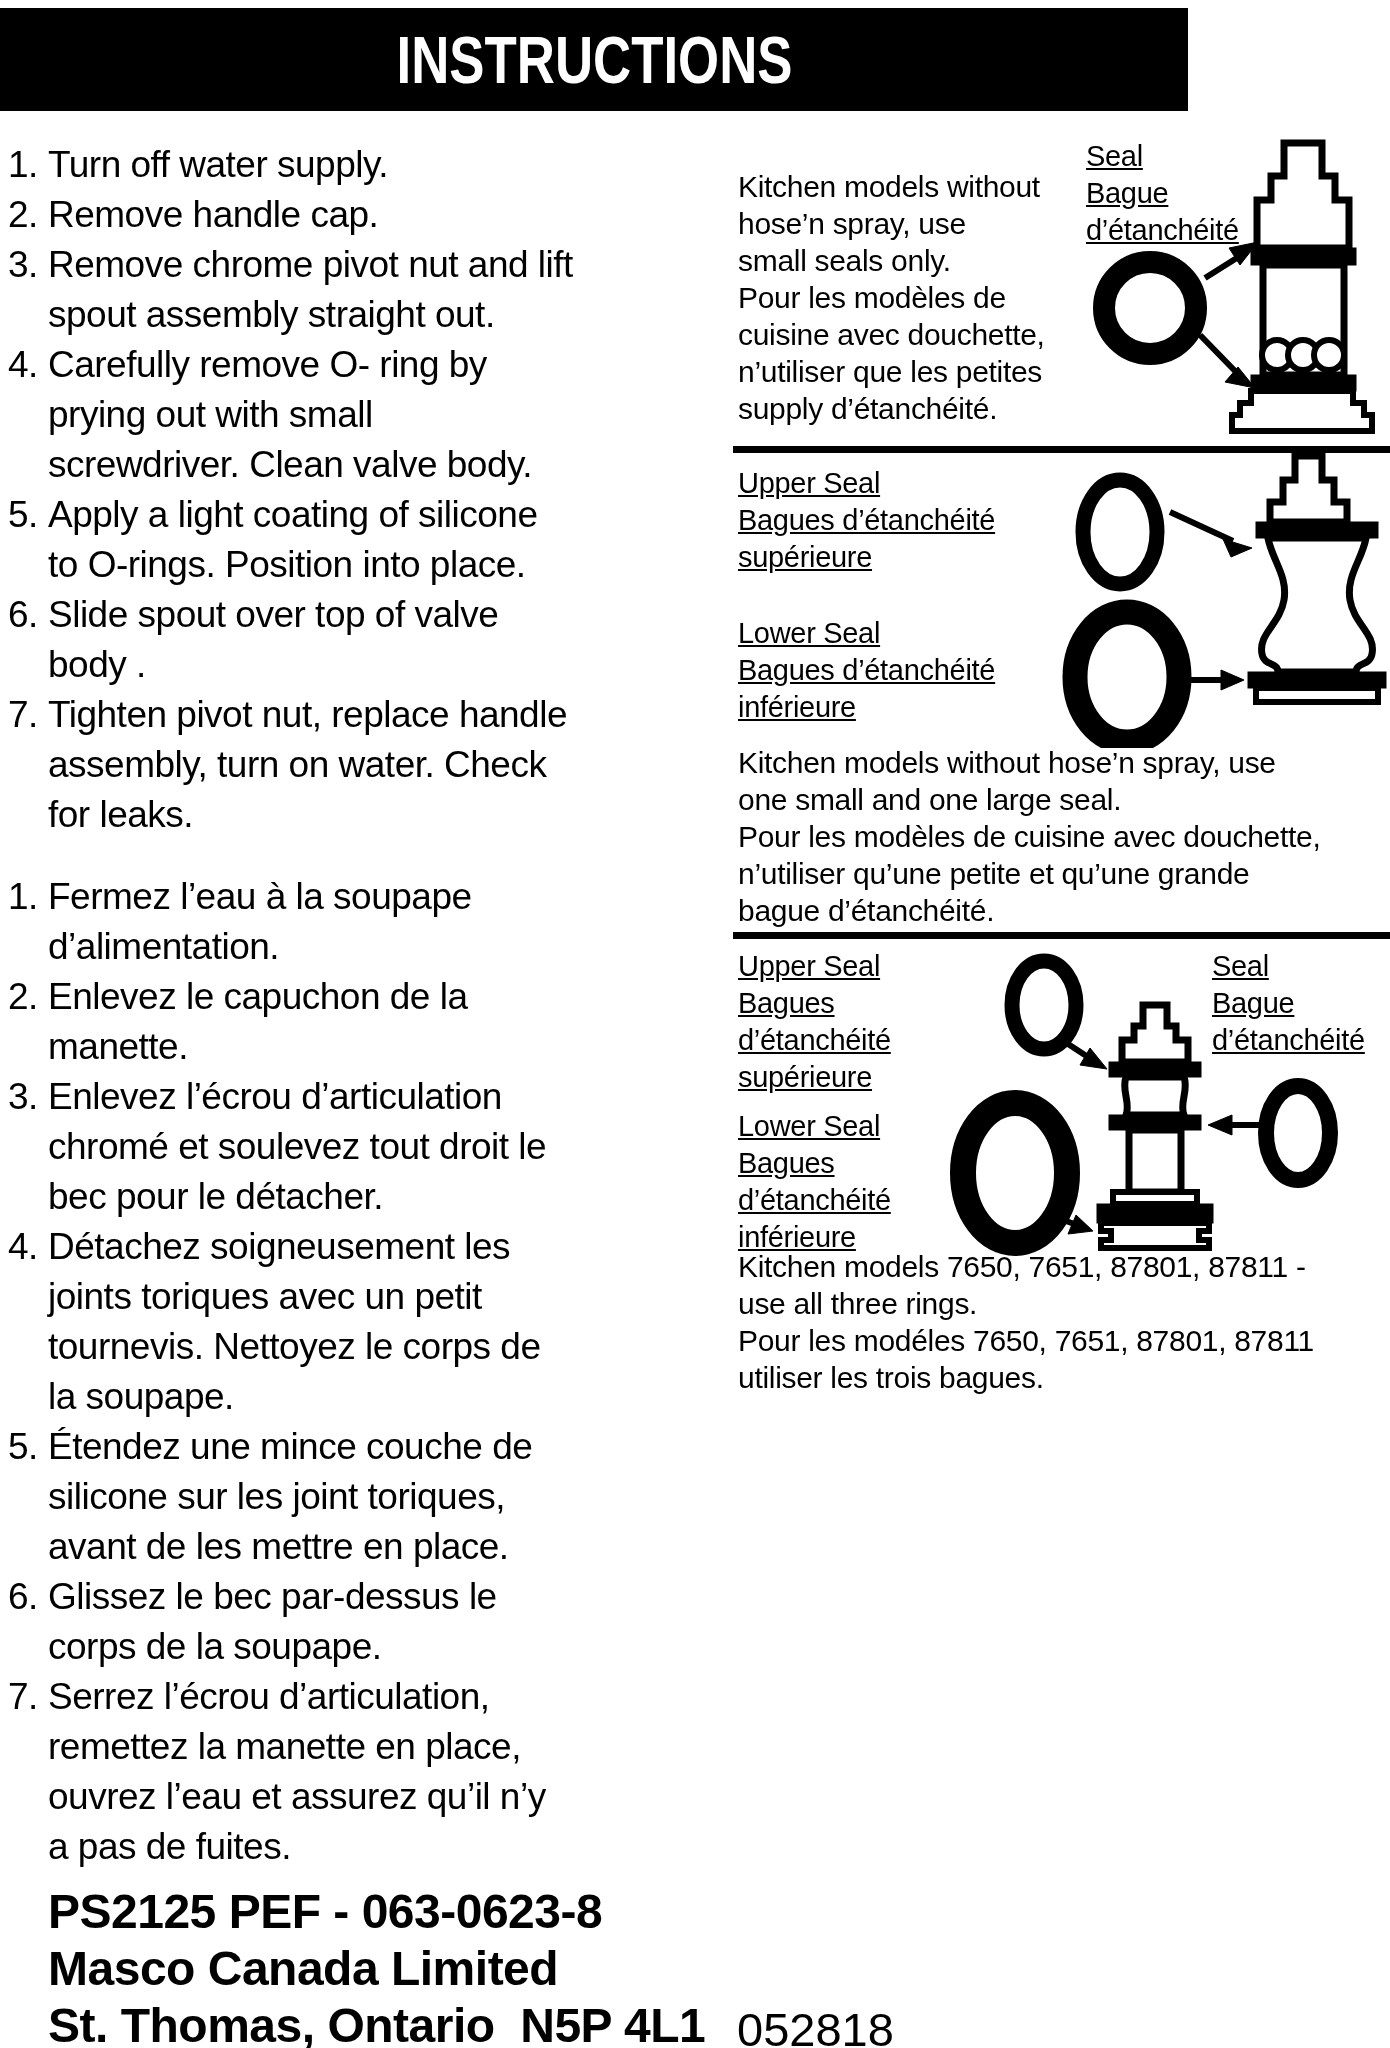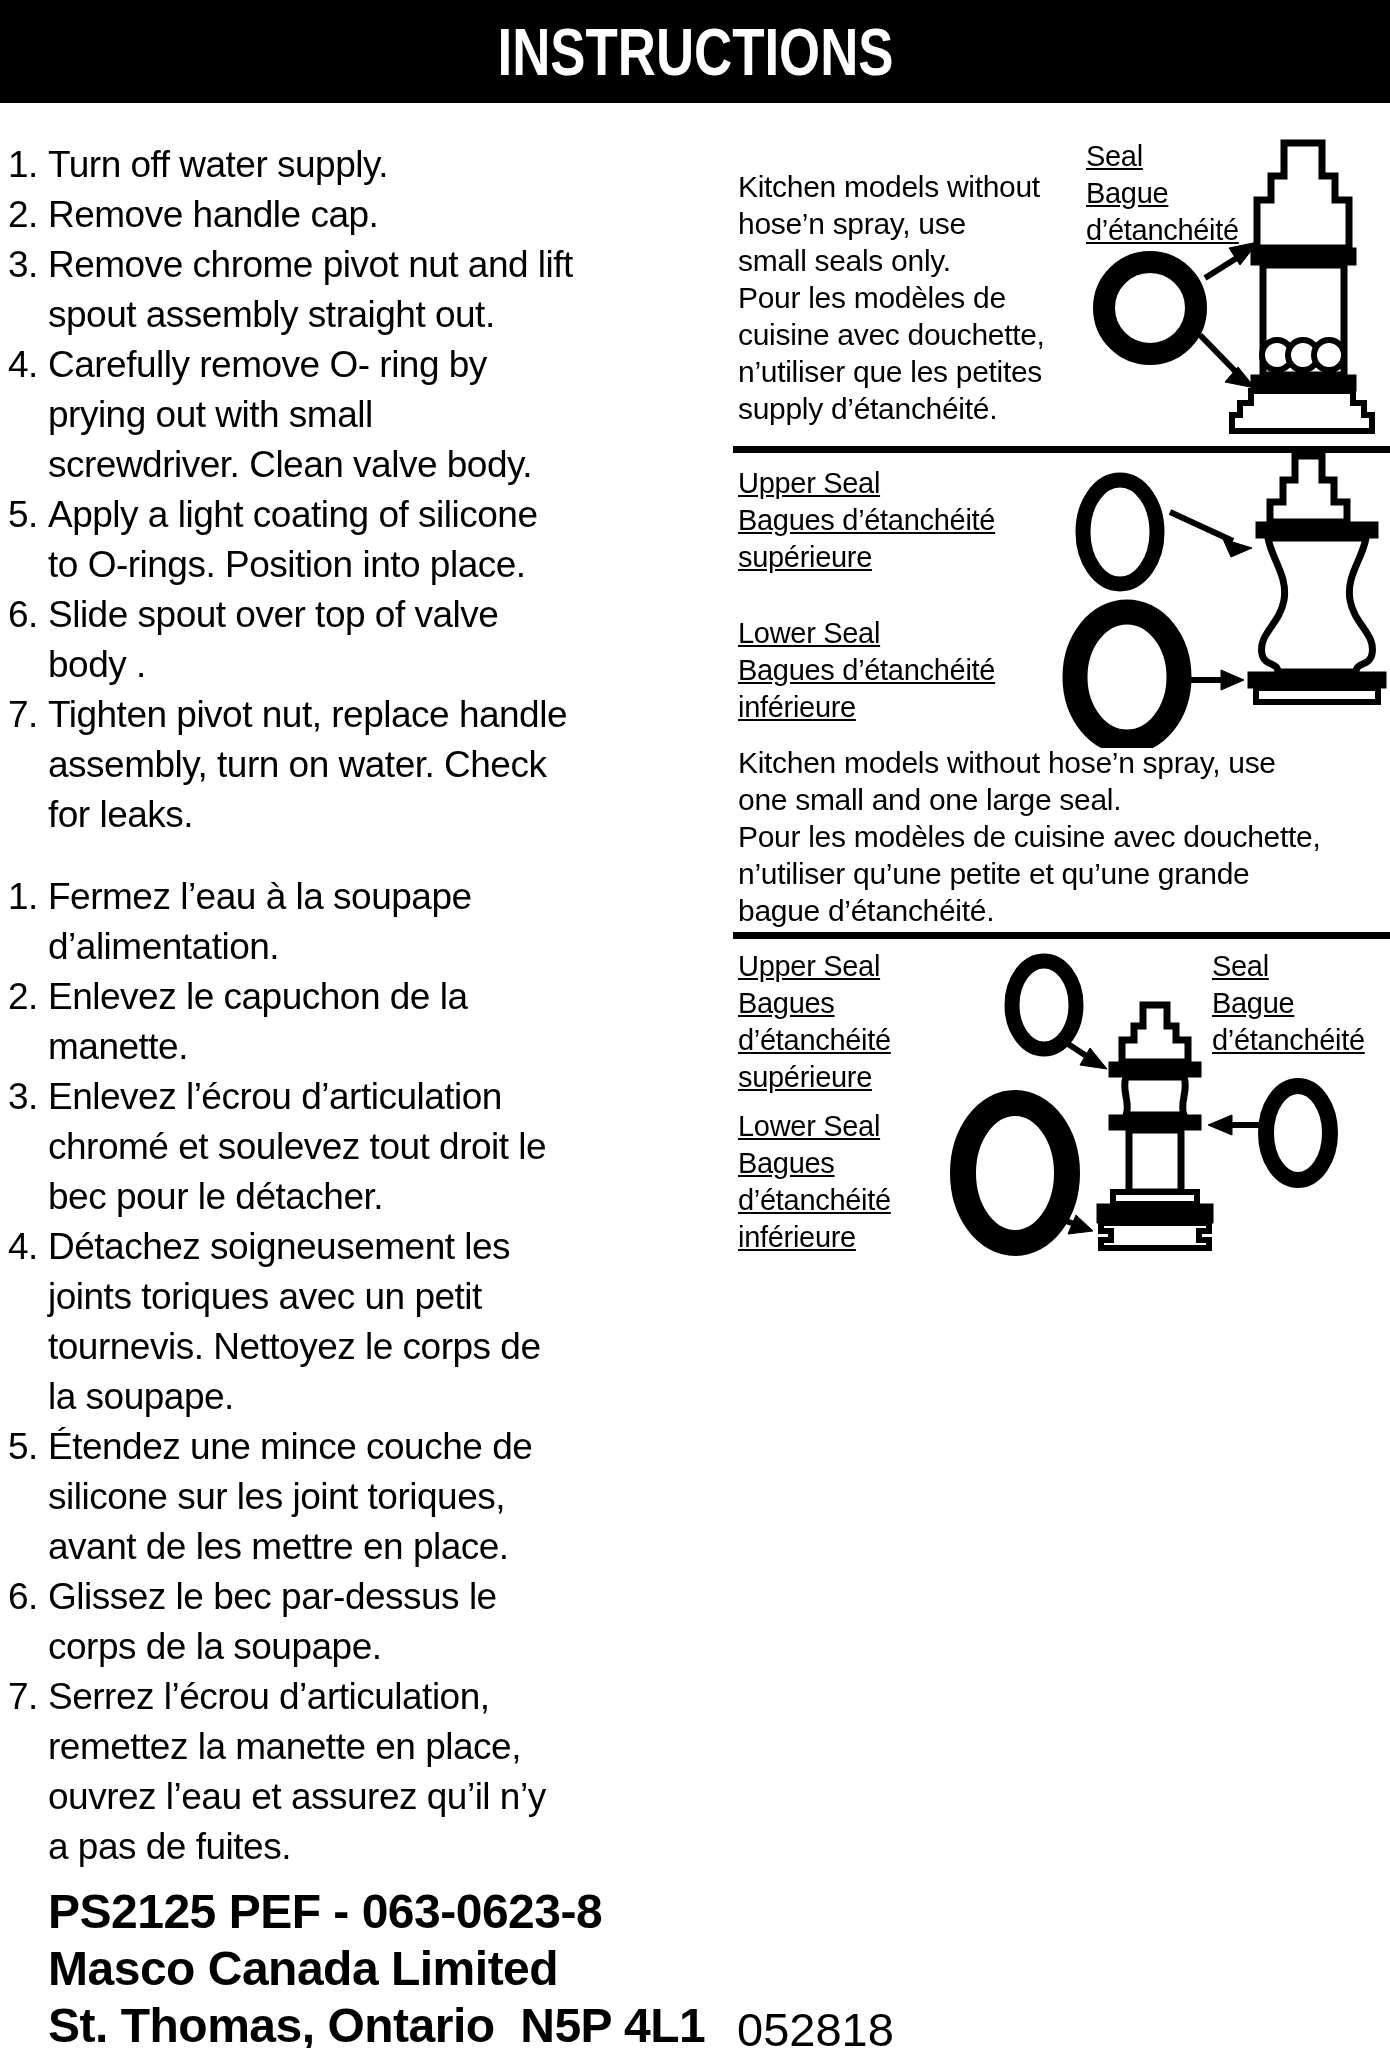--- a/index.html
+++ b/index.html
@@ -1,19 +1,19 @@
 <!DOCTYPE html>
 <html><head>
 <meta charset="utf-8">
 <style>
   html,body{margin:0;padding:0;background:#fff;}
   .page{position:relative;width:1390px;height:2048px;background:#fff;overflow:hidden;
         font-family:"Liberation Sans",sans-serif;color:#000;}
   
-  .header-bar{position:absolute;left:0;top:0;width:1390px;height:103px;background:#000;
+  .header-bar{position:absolute;left:0;top:8px;width:1188px;height:103px;background:#000;
               display:flex;align-items:center;justify-content:center;}
   .header-bar h1{margin:0;color:#fff;font-size:66px;font-weight:bold;letter-spacing:0;
                  transform:scaleX(0.80);white-space:nowrap;}
   
   .steps{position:absolute;left:8px;width:684px;}
   .steps-en{top:140px;}
   .steps-fr{top:872px;}
   .step{position:relative;padding-left:40px;font-size:37px;line-height:50px;letter-spacing:-0.5px;}
   .step .num{position:absolute;left:0;top:0;}
   .lines{white-space:pre-line;}
@@ -173,19 +173,23 @@
       <rect x="374" y="145" width="92" height="15" fill="#000"></rect>
       <path d="M391,160 C386,173 396,186 391,198 L449,198 C444,186 454,173 449,160 Z" stroke-width="7"></path>
       <rect x="374" y="198" width="92" height="15" fill="#000"></rect>
       <rect x="394" y="213" width="52" height="62" stroke-width="7"></rect>
       <polygon points="394,275 378,275 378,287 462,287 462,275 446,275" stroke-width="6"></polygon>
       <rect x="362" y="287" width="116" height="19" fill="#000"></rect>
       <polygon points="366,306 474,306 474,314 464,314 464,323 474,323 474,331 366,331 366,323 376,323 376,314 366,314" stroke-width="6"></polygon>
     </g>
   </svg>
 
+  <div class="note" style="left:738px;top:1248px;"><span class="lines">Kitchen models 7650, 7651, 87801, 87811 -
+use all three rings.
+Pour les modéles 7650, 7651, 87801, 87811
+utiliser les trois bagues.</span></div>
 
   <div class="footer-line" style="top:1884px;">PS2125 PEF - 063-0623-8</div>
   <div class="footer-line" style="top:1941px;text-align:right;">Masco Canada Limited</div>
   <div class="footer-line" style="top:1998px;">St. Thomas, Ontario  N5P 4L1</div>
   <div class="doc-num">052818</div>
 
 </div>
 
 </body></html>

